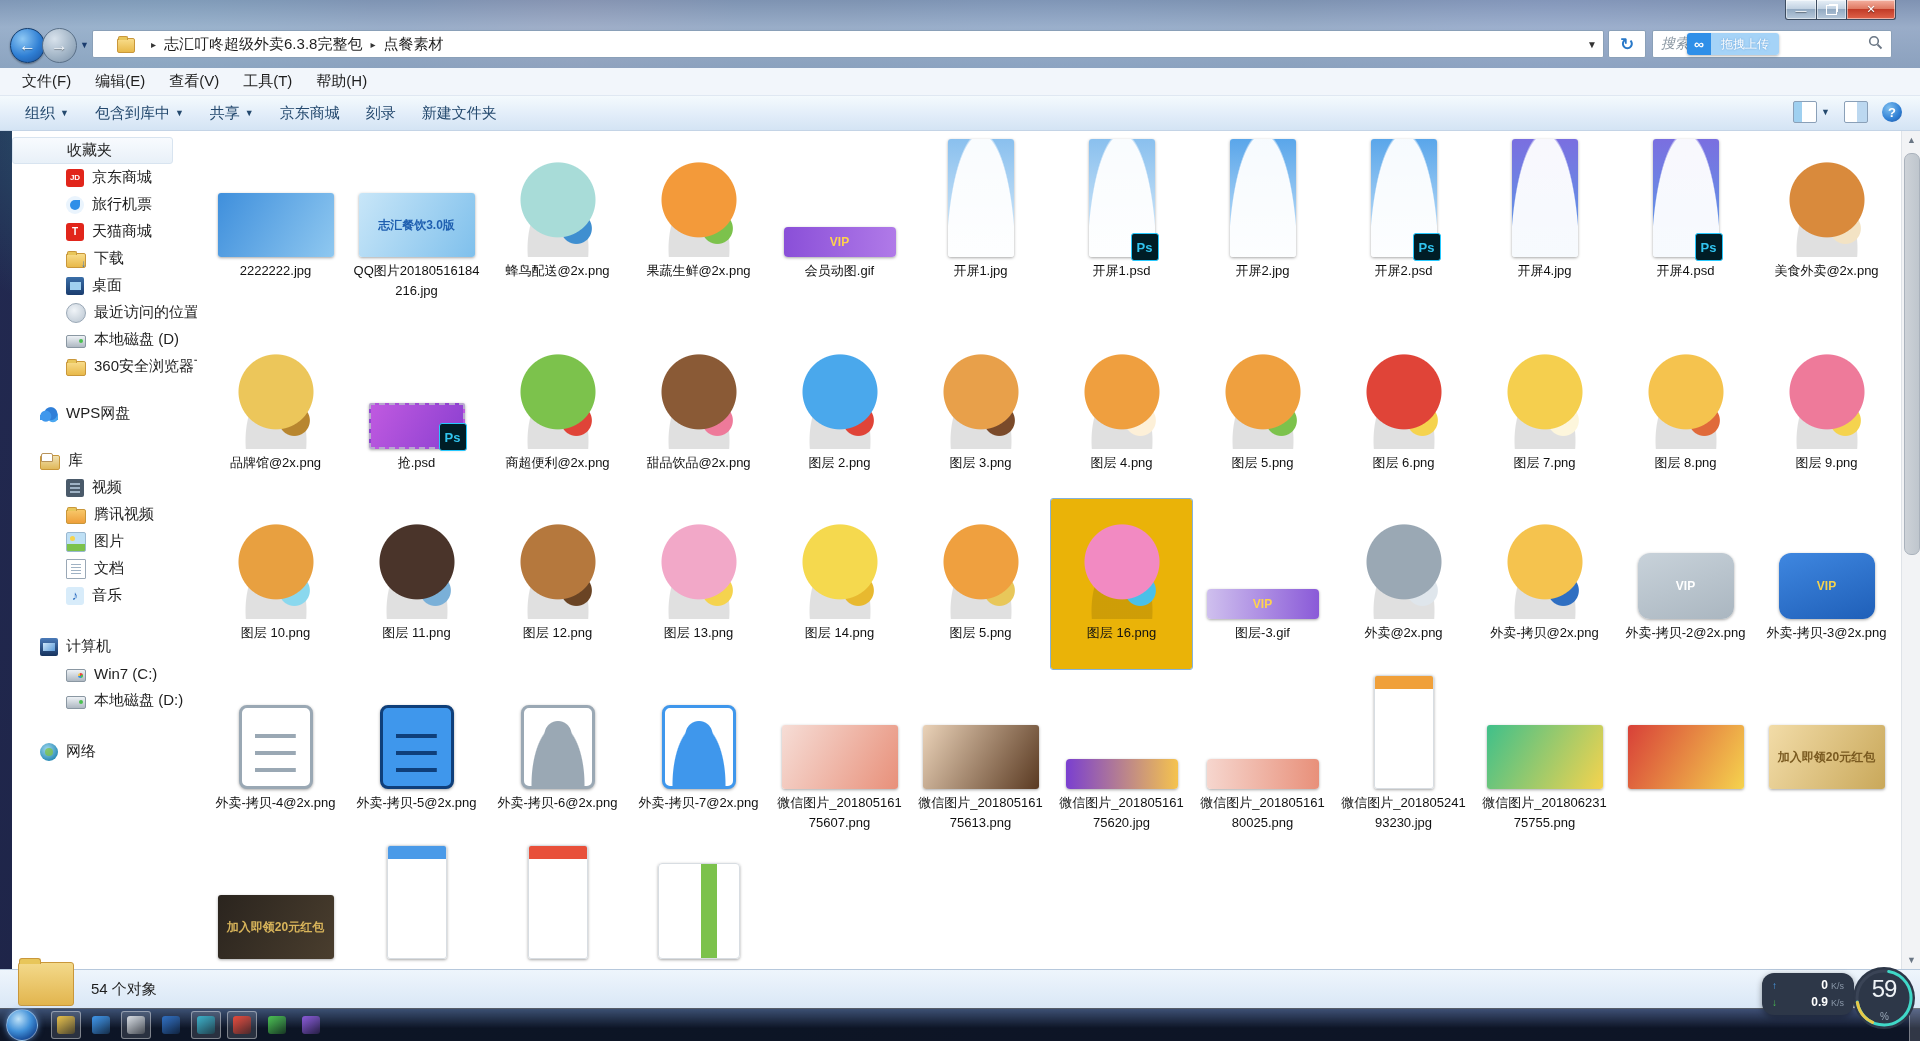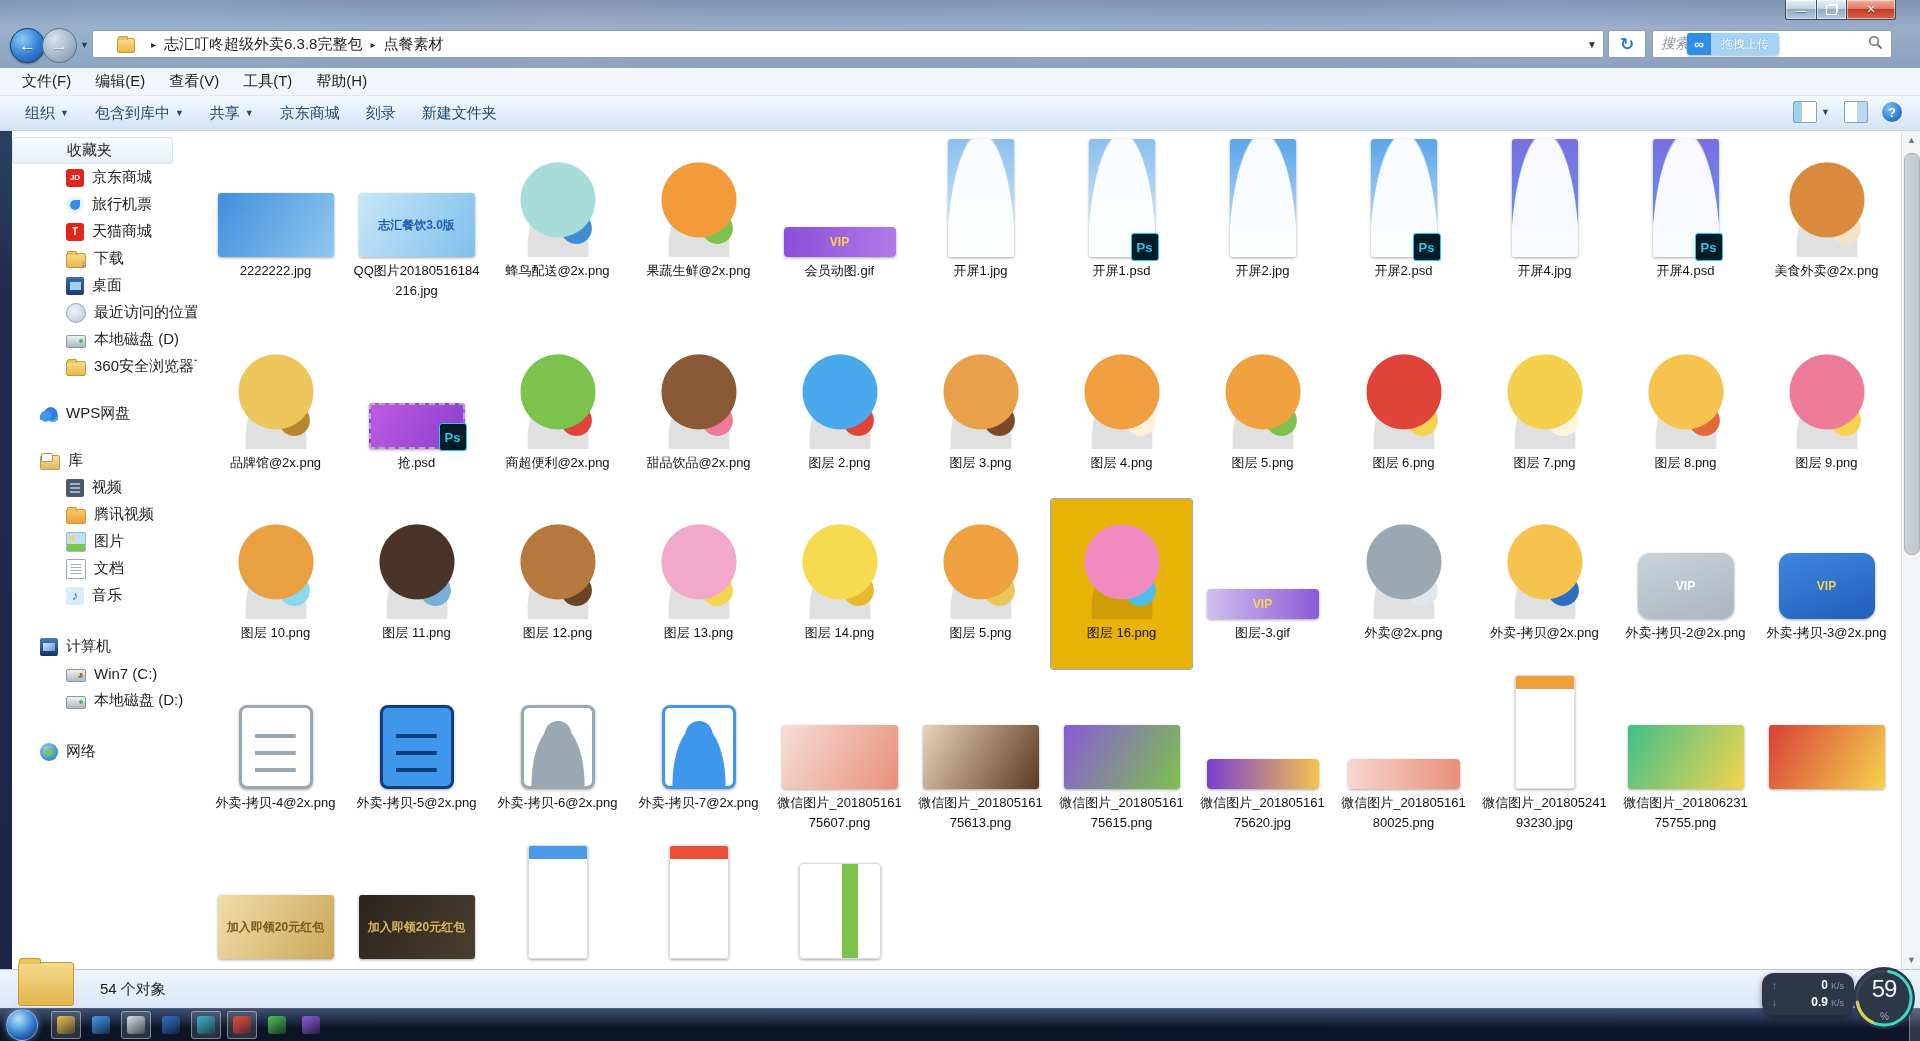--- a/index.html
+++ b/index.html
@@ -168,21 +168,21 @@
   .vthumb{position:absolute;left:2px;top:22px;width:14px;height:400px;background:linear-gradient(90deg,#cdd2d8,#bfc6cd);
     border:1px solid #aab2bc;border-radius:7px;}
 
   
   .statusbar{position:absolute;left:0;top:969px;width:1920px;height:39px;
     background:linear-gradient(180deg,#eef5fc,#d9e7f6);border-top:1px solid #b6c8dc;}
   .bigfolder{position:absolute;left:18px;top:-8px;width:54px;height:42px;
     background:linear-gradient(180deg,#f3d98a,#e2b54e);border:1px solid #c9973a;border-radius:3px;}
   .bigfolder::before{content:"";position:absolute;left:0;top:-5px;width:20px;height:5px;
     background:#e8c65a;border:1px solid #c9973a;border-bottom:none;border-radius:3px 3px 0 0;}
-  .statustext{position:absolute;left:100px;top:10px;font-size:15px;color:#1e1e1e;}
+  .statustext{position:absolute;left:91px;top:10px;font-size:15px;color:#1e1e1e;}
 
   
   .taskbar{position:absolute;left:0;top:1008px;width:1920px;height:33px;
     background:linear-gradient(180deg,rgba(70,95,130,.75),rgba(12,20,36,.95) 60%);
     border-top:1px solid rgba(255,255,255,.28);display:flex;align-items:center;padding-left:6px;box-sizing:border-box;}
   .orb{width:30px;height:30px;border-radius:50%;margin-right:10px;
     background:radial-gradient(circle at 38% 30%,#bfe2f8,#3f8fd8 45%,#1a4f9a 75%,#0c2a5a);
     border:1px solid rgba(255,255,255,.4);box-shadow:0 0 6px rgba(120,180,255,.6);}
   .tkicon{width:28px;height:26px;border-radius:3px;margin:0 3px;display:flex;align-items:center;justify-content:center;}
   .tkicon.open{border:1px solid rgba(255,255,255,.4);background:rgba(255,255,255,.12);}
@@ -637,26 +637,20 @@
         <div class="flabel">微信图片_20180516175607.png</div>
       </div>
       <div class="cell">
         <div class="tb">
           <div class="th wide" style="--a: #ead2b8; --b: #5a3a22;"></div>
         </div>
         <div class="flabel">微信图片_20180516175613.png</div>
       </div>
       <div class="cell">
         <div class="tb">
-          <div class="th wide" style="--a: #8a5ad8; --b: #7cc24c;"></div>
-        </div>
-        <div class="flabel">微信图片_20180516175615.png</div>
-      </div>
-      <div class="cell">
-        <div class="tb">
           <div class="th thin" style="--a: #7a3fd0; --b: #f5c34e;"></div>
         </div>
         <div class="flabel">微信图片_20180516175620.jpg</div>
       </div>
       <div class="cell">
         <div class="tb">
           <div class="th thin" style="--a: #f6d6ce; --b: #e8907a;"></div>
         </div>
         <div class="flabel">微信图片_20180516180025.png</div>
       </div>

